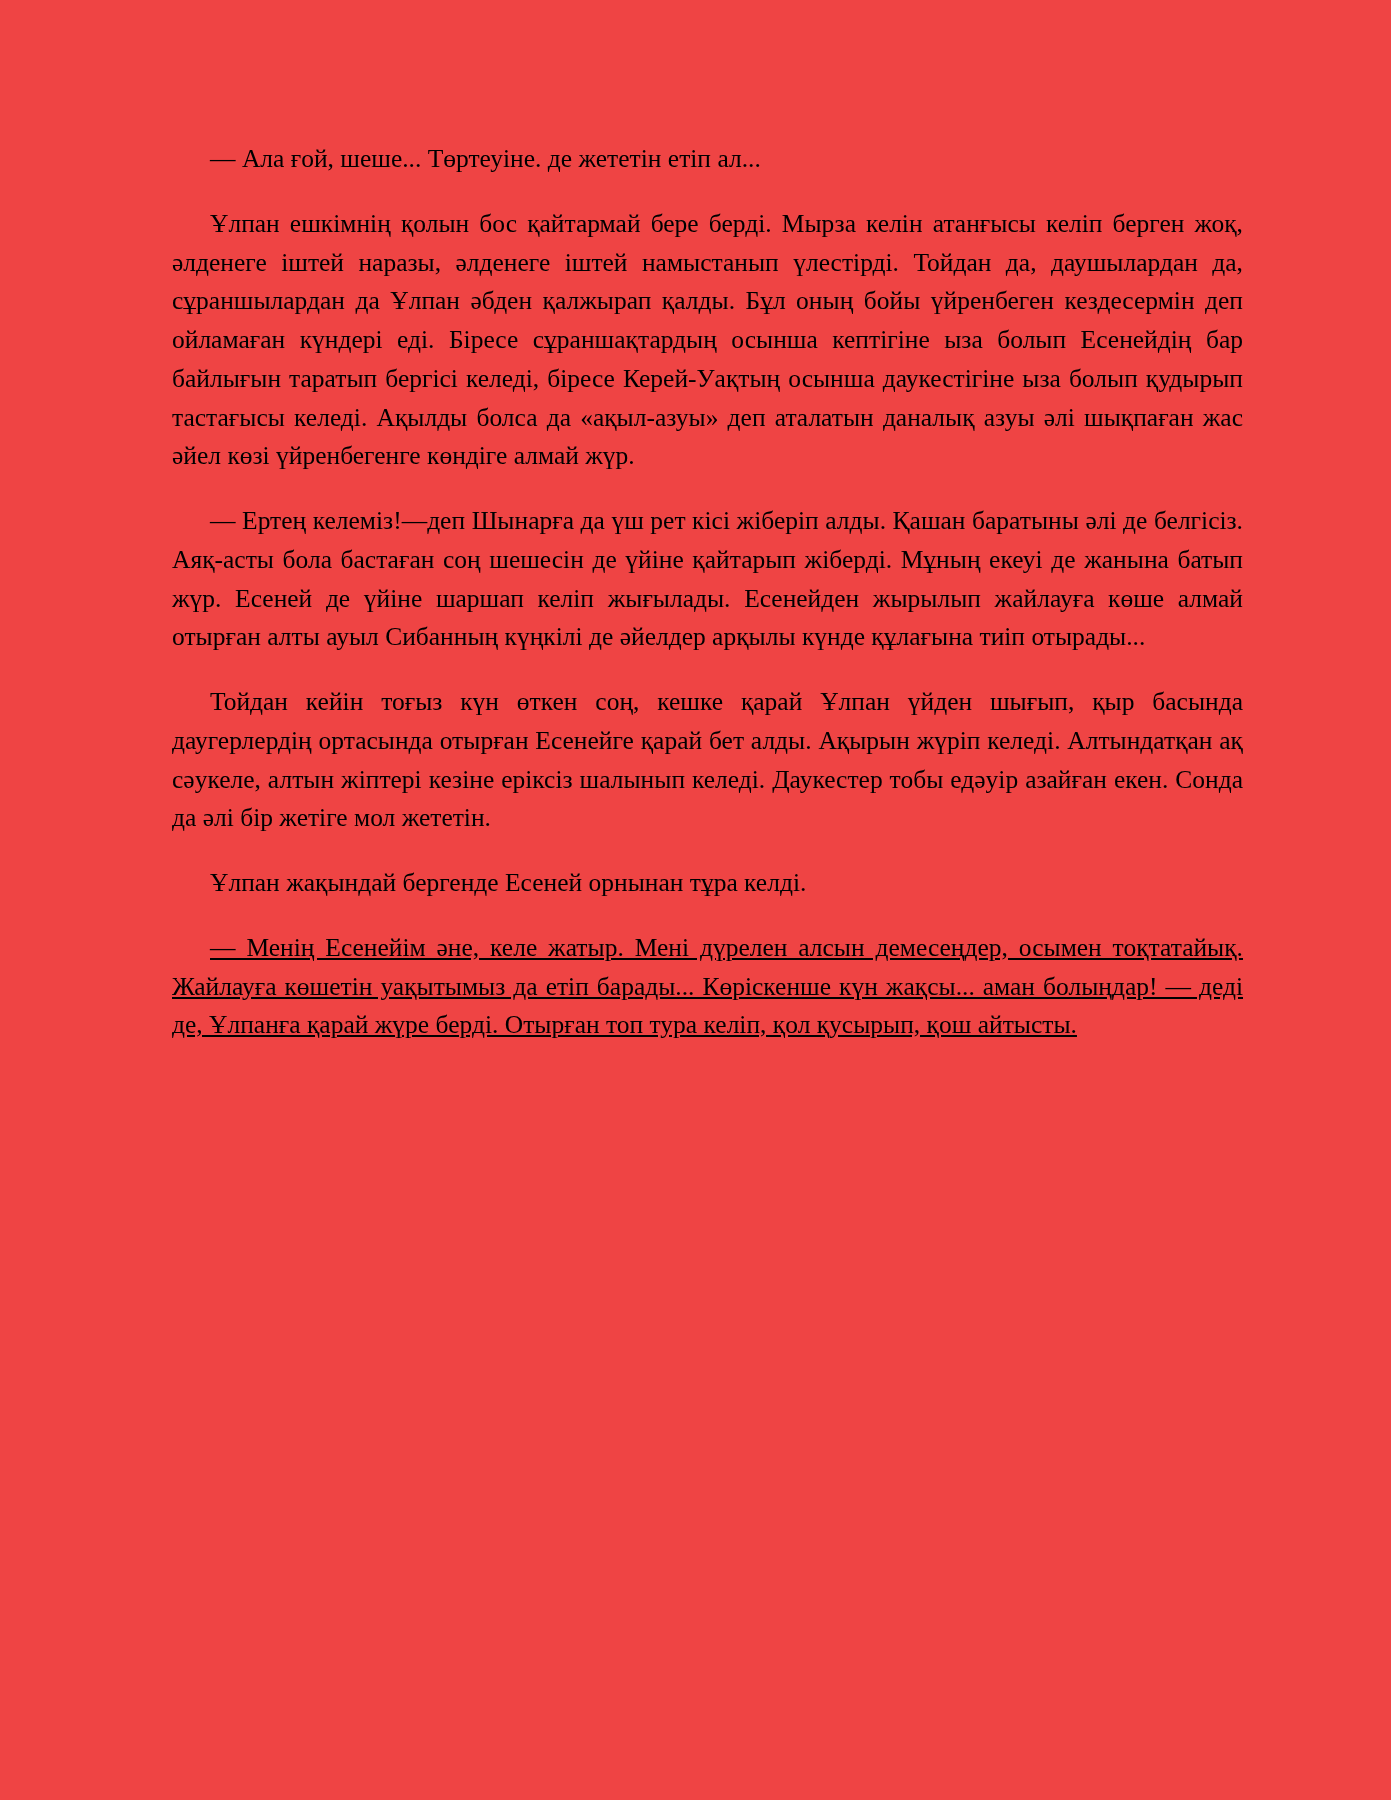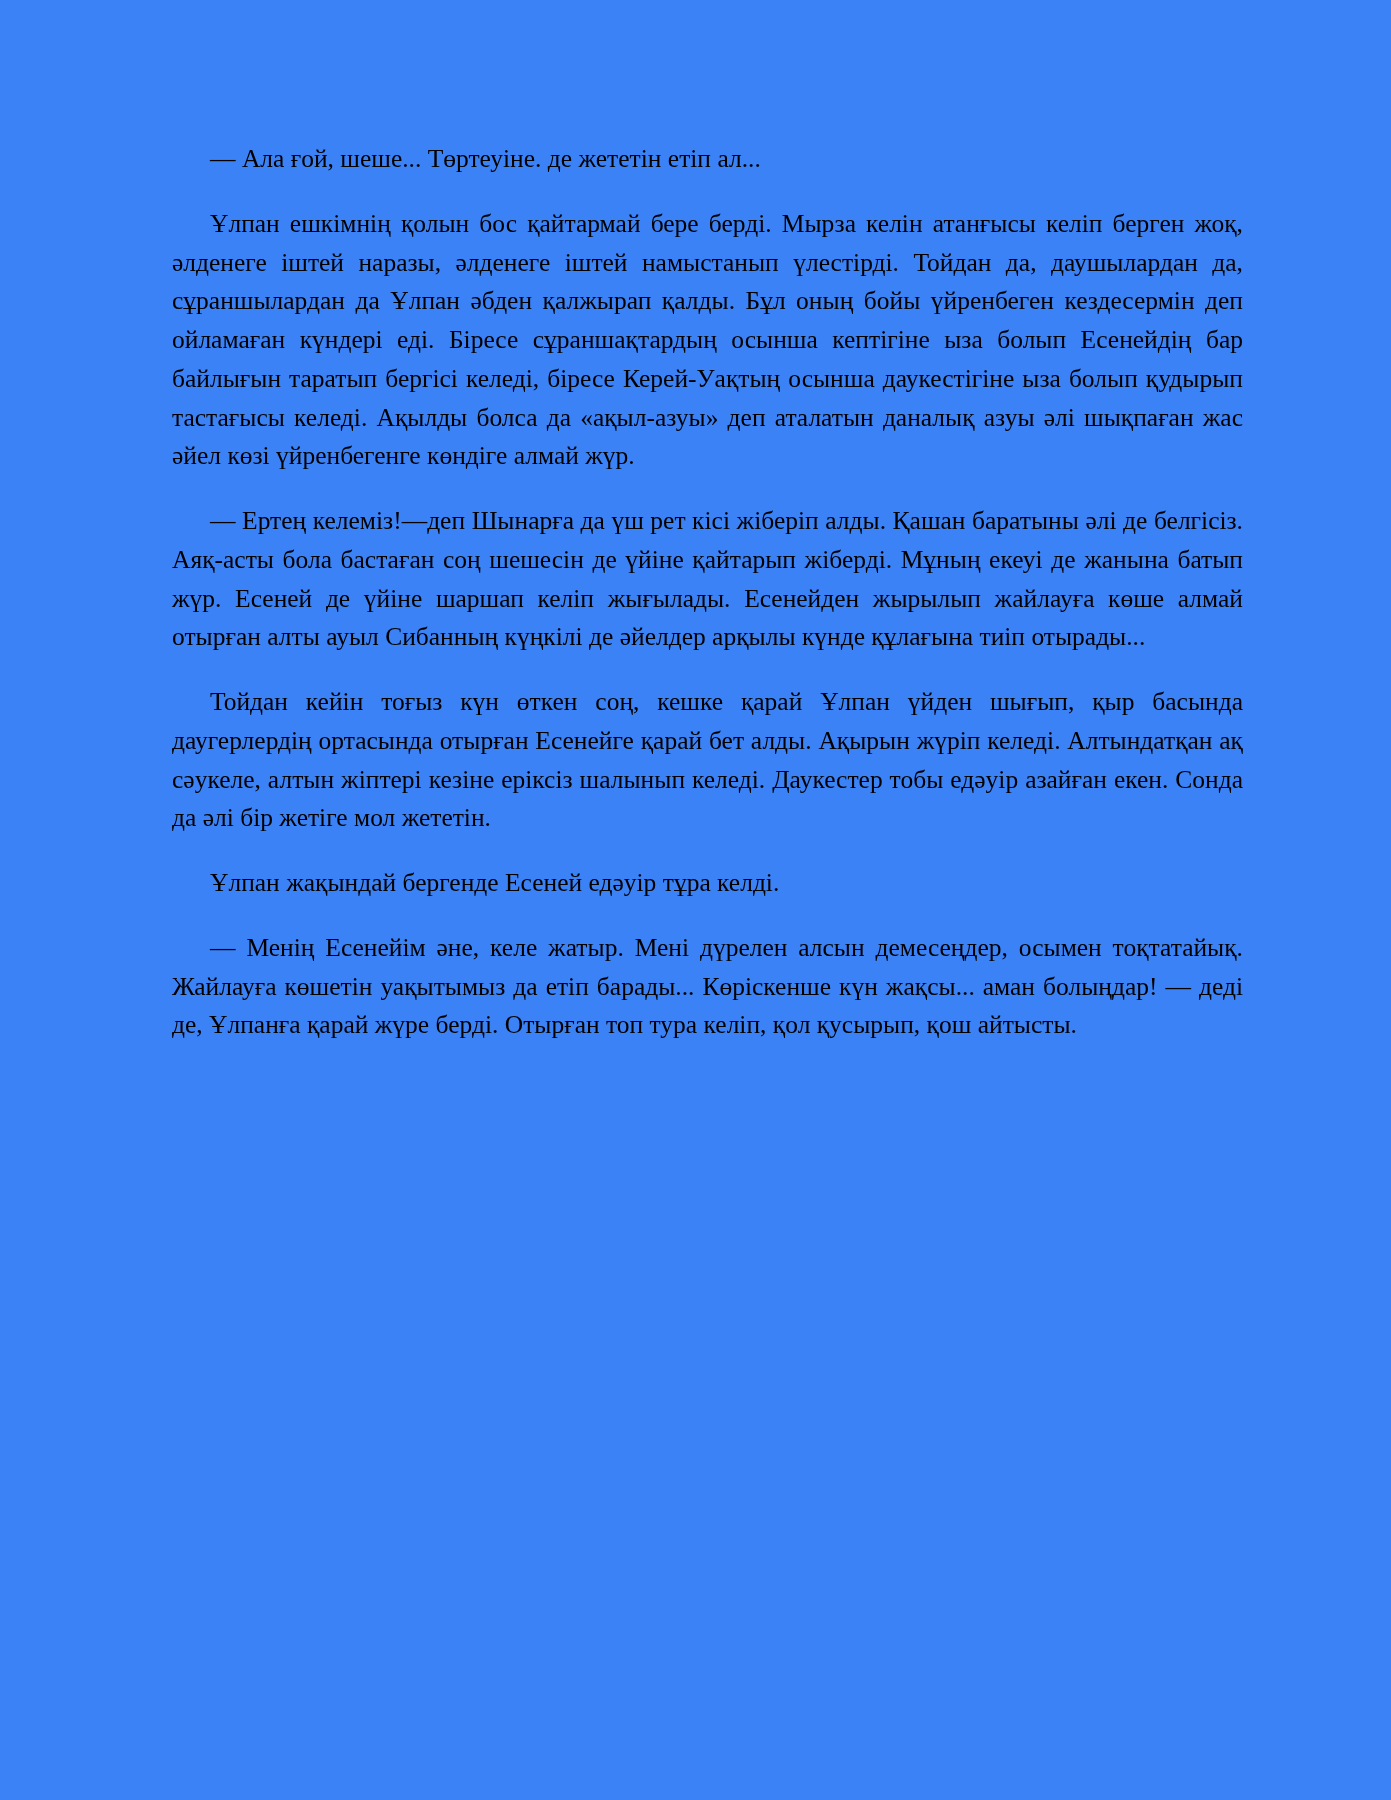--- a/index.html
+++ b/index.html
@@ -11,40 +11,41 @@
     width: 1391px;
     min-height: 1800px;
     font-family: "Liberation Serif", "DejaVu Serif", serif;
     color: #000000;
   }
   .page {
     box-sizing: border-box;
     width: 1391px;
     min-height: 1800px;
     padding: 140px 148px 120px 172px;
-    background: #3b82f6;
+    background: #ef4444;
   }
   .body-text {
     font-size: 25.5px;
     line-height: 1.52;
     text-align: justify;
     text-justify: inter-word;
     margin: 0 0 26px 0;
     hyphens: none;
   }
   .body-text.indented {
     text-indent: 38px;
   }
   .body-text:last-child {
     margin-bottom: 0;
+    text-decoration: underline;
   }
 </style>
 </head>
 <body>
 
 <div class="page">
   <p class="body-text indented">— Ала ғой, шеше... Төртеуіне. де жететін етіп ал...</p>
   <p class="body-text indented">Ұлпан ешкімнің қолын бос қайтармай бере берді. Мырза келін атанғысы келіп берген жоқ, әлденеге іштей наразы, әлденеге іштей намыстанып үлестірді. Тойдан да, даушылардан да, сұраншылардан да Ұлпан әбден қалжырап қалды. Бұл оның бойы үйренбеген кездесермін деп ойламаған күндері еді. Біресе сұраншақтардың осынша кептігіне ыза болып Есенейдің бар байлығын таратып бергісі келеді, біресе Керей-Уақтың осынша даукестігіне ыза болып қудырып тастағысы келеді. Ақылды болса да «ақыл-азуы» деп аталатын даналық азуы әлі шықпаған жас әйел көзі үйренбегенге көндіге алмай жүр.</p>
   <p class="body-text indented">— Ертең келеміз!—деп Шынарға да үш рет кісі жіберіп алды. Қашан баратыны әлі де белгісіз. Аяқ-асты бола бастаған соң шешесін де үйіне қайтарып жіберді. Мұның екеуі де жанына батып жүр. Есеней де үйіне шаршап келіп жығылады. Есенейден жырылып жайлауға көше алмай отырған алты ауыл Сибанның күңкілі де әйелдер арқылы күнде құлағына тиіп отырады...</p>
   <p class="body-text indented">Тойдан кейін тоғыз күн өткен соң, кешке қарай Ұлпан үйден шығып, қыр басында даугерлердің ортасында отырған Есенейге қарай бет алды. Ақырын жүріп келеді. Алтындатқан ақ сәукеле, алтын жіптері кезіне еріксіз шалынып келеді. Даукестер тобы едәуір азайған екен. Сонда да әлі бір жетіге мол жететін.</p>
-  <p class="body-text indented">Ұлпан жақындай бергенде Есеней едәуір тұра келді.</p>
+  <p class="body-text indented">Ұлпан жақындай бергенде Есеней орнынан тұра келді.</p>
   <p class="body-text indented">— Менің Есенейім әне, келе жатыр. Мені дүрелен алсын демесеңдер, осымен тоқтатайық. Жайлауға көшетін уақытымыз да етіп барады... Көріскенше күн жақсы... аман болыңдар! — деді де, Ұлпанға қарай жүре берді. Отырған топ тура келіп, қол қусырып, қош айтысты.</p>
 </div>
 
 </body></html>

